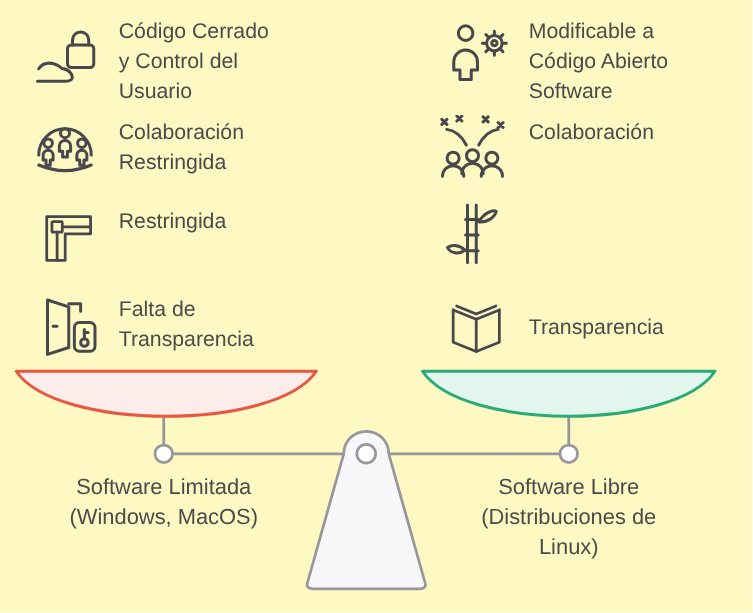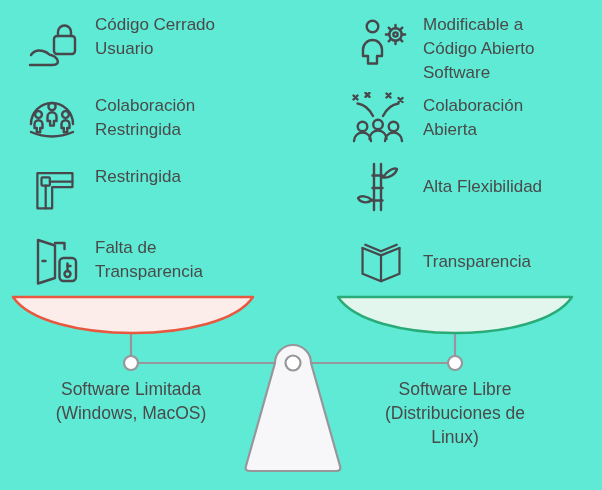--- a/index.html
+++ b/index.html
@@ -1,17 +1,17 @@
 <!DOCTYPE html>
 <html><head>
 <meta charset="utf-8">
 <style>
   html,body { margin:0; padding:0; background:#ffffff; }
   .canvas {
-    position:relative; width:602px; height:490px; background:#5eead4;
+    position:relative; width:602px; height:490px; background:#fef9c3;
     font-family:"Liberation Sans", sans-serif; overflow:hidden;
   }
   .item-icon { position:absolute; }
   .item-icon svg {
     display:block; stroke:#47474c; fill:none; stroke-width:2.4;
     stroke-linecap:round; stroke-linejoin:round;
   }
   .item-text {
     position:absolute; font-size:17px; line-height:24px; color:#4a4a4a;
   }
@@ -31,20 +31,21 @@
   <div class="item-icon" style="left:27px; top:21px; width:52px; height:52px">
     <svg width="52" height="52" viewBox="0 0 52 52">
       <path d="M31 15 V11 a6.5 6.5 0 0 1 13 0 V15"></path>
       <rect x="27" y="15" width="21" height="18" rx="3"></rect>
       <path d="M4 34 q4 -6 12 -4 q4 1 7 4"></path>
       <path d="M3 44 h22 q8 0 5 -6 q-2 -3 -6 -4"></path>
     </svg>
   </div>
   <div class="item-text" style="left:95px; top:13px">
     <span>Código Cerrado</span>
+    <span>y Control del</span>
     <span>Usuario</span>
   </div>
 
   <div class="item-icon" style="left:26px; top:91px; width:52px; height:52px">
     <svg width="52" height="52" viewBox="0 0 52 52">
       <path d="M5 33 a21 21 0 0 1 42 0"></path>
       <path d="M5 41 q21 9 42 0"></path>
       <circle cx="26" cy="15.5" r="3.6"></circle>
       <path d="M21.5 30 v-4.2 a4.5 4.5 0 0 1 9 0 V30 h-2.6 v4.6 h-3.8 V30 z"></path>
       <circle cx="12.5" cy="23.5" r="3.4"></circle>
@@ -112,33 +113,29 @@
       <path d="M21 24 Q15.5 13 5.5 11.5"></path>
       <path d="M31 24 Q36.5 13 46.5 11.5"></path>
       <path d="M1.5 3.5 l4 4 M5.5 3.5 l-4 4"></path>
       <path d="M13.5 0.8 l4 4 M17.5 0.8 l-4 4"></path>
       <path d="M34.5 1.5 l4 4 M38.5 1.5 l-4 4"></path>
       <path d="M46.5 6 l4 4 M50.5 6 l-4 4"></path>
     </svg>
   </div>
   <div class="item-text" style="left:423px; top:94px">
     <span>Colaboración</span>
-    <span>Abierta</span>
   </div>
 
   <div class="item-icon" style="left:354px; top:161px; width:46px; height:52px">
     <svg width="46" height="52" viewBox="0 0 46 52">
       <path d="M20 3 V49 M27 3 V49"></path>
       <path d="M18.5 14.5 H28.5 M18.5 27 H28.5 M18.5 39.5 H28.5"></path>
       <path d="M29 16.5 C33 9.5 40 6.5 43 8 C42 13 35 17.5 29 16.5 Z"></path>
       <path d="M18 39 C13 34.5 6.5 34.5 4 37 C6 41.5 13 43 18 39 Z"></path>
     </svg>
-  </div>
-  <div class="item-text" style="left:423px; top:175px">
-    <span>Alta Flexibilidad</span>
   </div>
 
   <div class="item-icon" style="left:357px; top:236px; width:48px; height:48px">
     <svg width="48" height="48" viewBox="0 0 52 52">
       <path d="M6 13 V41 L26 49 L46 41 V13"></path>
       <path d="M6 13 L26 21 L46 13"></path>
       <path d="M26 21 V49"></path>
       <path d="M9 9.5 L26 16.5 M26 16.5 L43 9.5"></path>
     </svg>
   </div>

